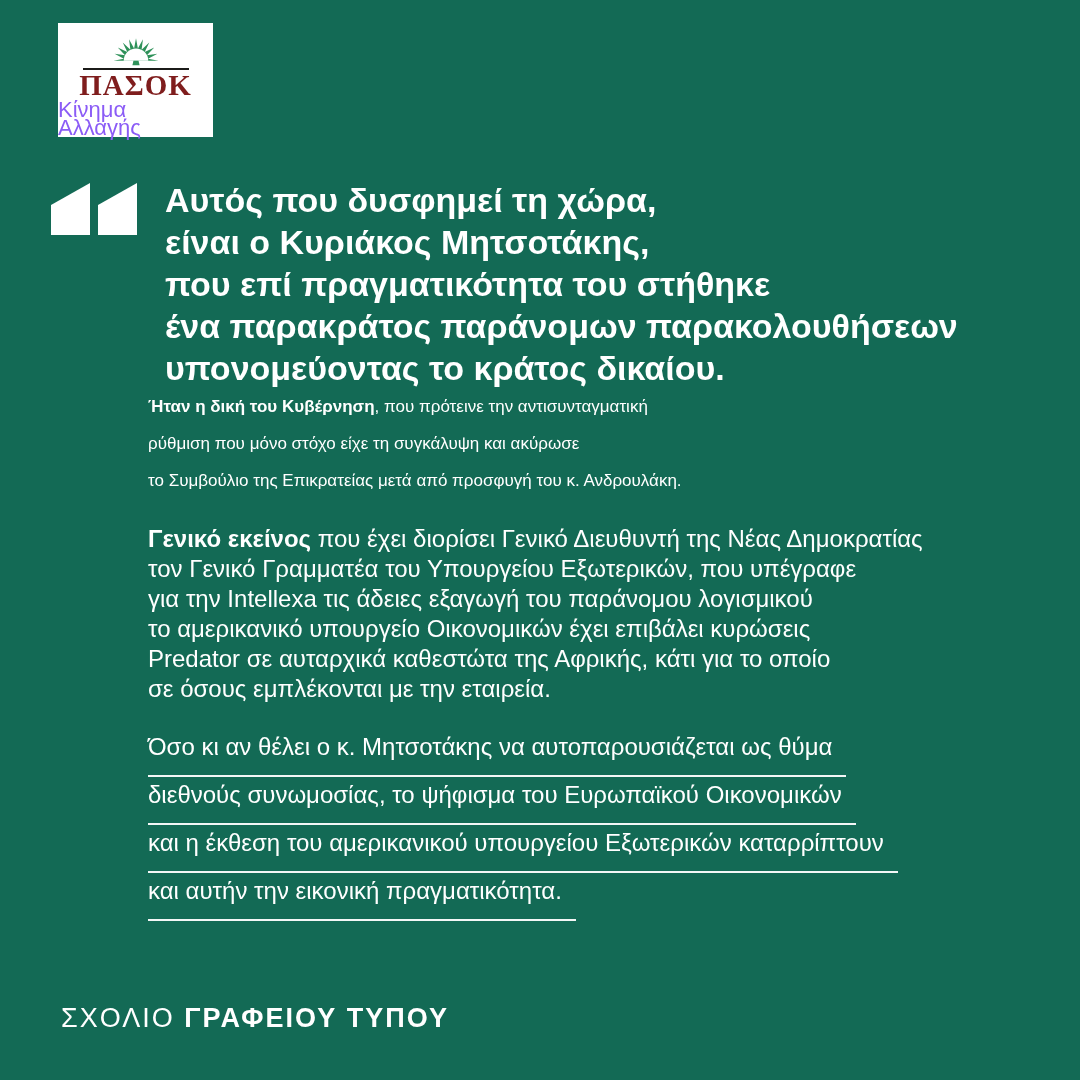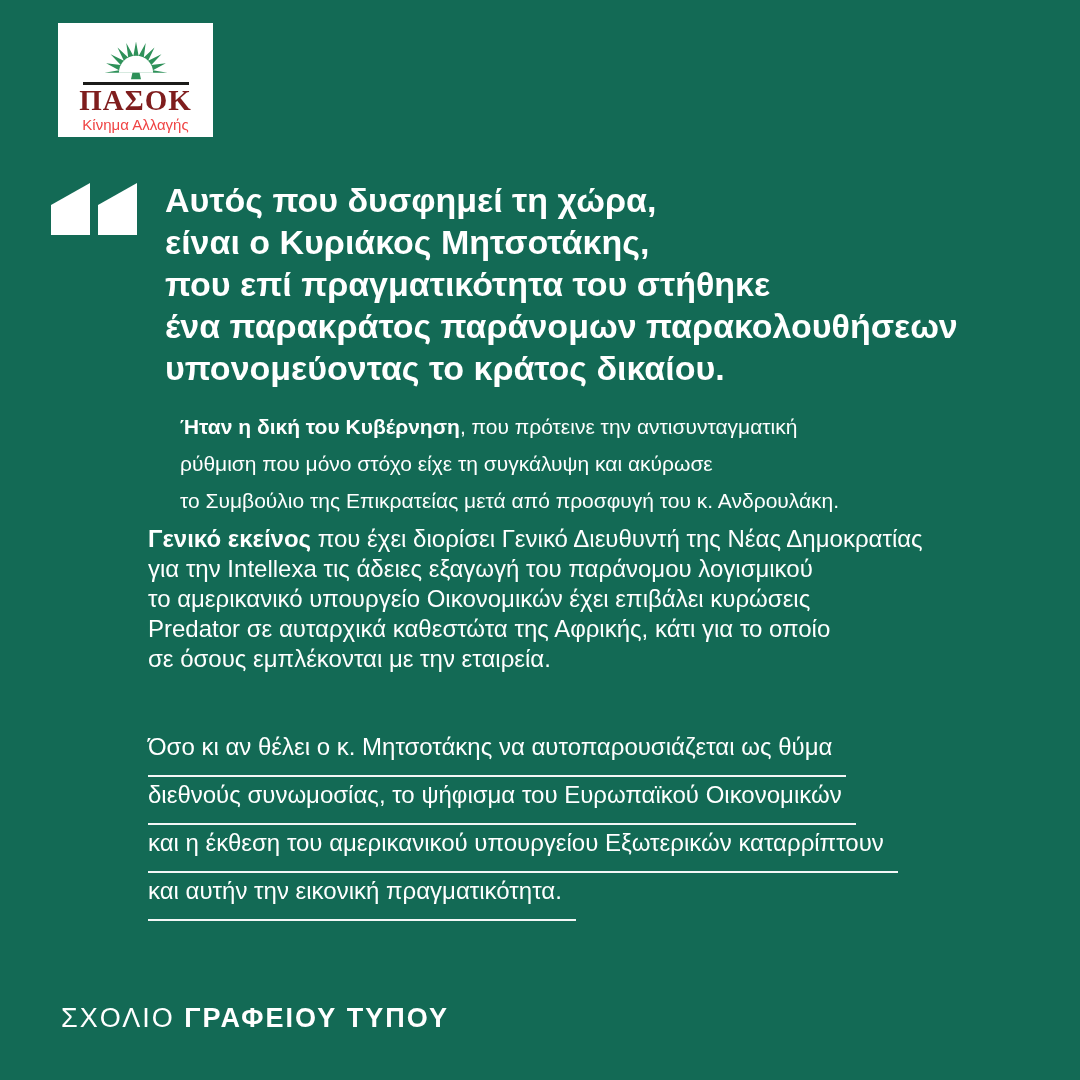--- a/index.html
+++ b/index.html
@@ -24,36 +24,36 @@
     background:#ffffff;display:flex;flex-direction:column;align-items:center;
   }
   .logo-sun{margin-top:7px;display:block;}
   .logo-rule{width:106px;height:3px;background:#1b1b19;margin-top:2px;}
   .logo-title{
     font-family:"Liberation Serif","DejaVu Serif",serif;
     font-weight:700;font-size:29px;line-height:31px;color:#7f1d1d;letter-spacing:1px;
   }
   .logo-subtitle{
     font-family:"Liberation Sans","DejaVu Sans",sans-serif;
-    font-size:15px;line-height:18px;color:#ef4444;margin-top:0px;
+    font-size:22px;line-height:18px;color:#8b5cf6;margin-top:0px;
   }
 
   
   .quote-icon{position:absolute;left:51px;top:183px;}
 
   
   .headline{
     position:absolute;left:165px;top:179px;width:880px;
     font-weight:700;font-size:34px;line-height:42px;
   }
 
   
   .para{position:absolute;left:148px;width:900px;font-weight:400;}
   .para .lead{font-weight:700;}
-  #para1{top:408px;font-size:21px;line-height:37px;margin-left:32px;}
+  #para1{top:388px;font-size:17px;line-height:37px;}
   #para2{top:524px;font-size:24px;line-height:30px;}
   #para3{top:729px;font-size:24px;line-height:36px;}
   #postscript{top:884px;font-size:25px;line-height:33px;font-weight:700;}
 
   .u-line{
     display:inline-block;
     border-bottom:2px solid rgba(255,255,255,0.95);
     padding-right:14px;padding-bottom:10px;
   }
 
@@ -98,20 +98,21 @@
       <span class="lead">Ήταν η δική του Κυβέρνηση</span><span>, που πρότεινε την αντισυνταγματική</span>
     </div>
     <div>ρύθμιση που μόνο στόχο είχε τη συγκάλυψη και ακύρωσε</div>
     <div>το Συμβούλιο της Επικρατείας μετά από προσφυγή του κ. Ανδρουλάκη.</div>
   </div>
 
   <div class="para" id="para2">
     <div>
       <span class="lead">Γενικό εκείνος</span><span> που έχει διορίσει Γενικό Διευθυντή της Νέας Δημοκρατίας</span>
     </div>
+    <div>τον Γενικό Γραμματέα του Υπουργείου Εξωτερικών, που υπέγραφε</div>
     <div>για την Intellexa τις άδειες εξαγωγή του παράνομου λογισμικού</div>
     <div>το αμερικανικό υπουργείο Οικονομικών έχει επιβάλει κυρώσεις</div>
     <div>Predator σε αυταρχικά καθεστώτα της Αφρικής, κάτι για το οποίο</div>
     <div>σε όσους εμπλέκονται με την εταιρεία.</div>
   </div>
 
   <div class="para" id="para3">
     <div><span class="u-line">Όσο κι αν θέλει ο κ. Μητσοτάκης να αυτοπαρουσιάζεται ως θύμα</span></div>
     <div><span class="u-line">διεθνούς συνωμοσίας, το ψήφισμα του Ευρωπαϊκού Οικονομικών</span></div>
     <div><span class="u-line">και η έκθεση του αμερικανικού υπουργείου Εξωτερικών καταρρίπτουν</span></div>

